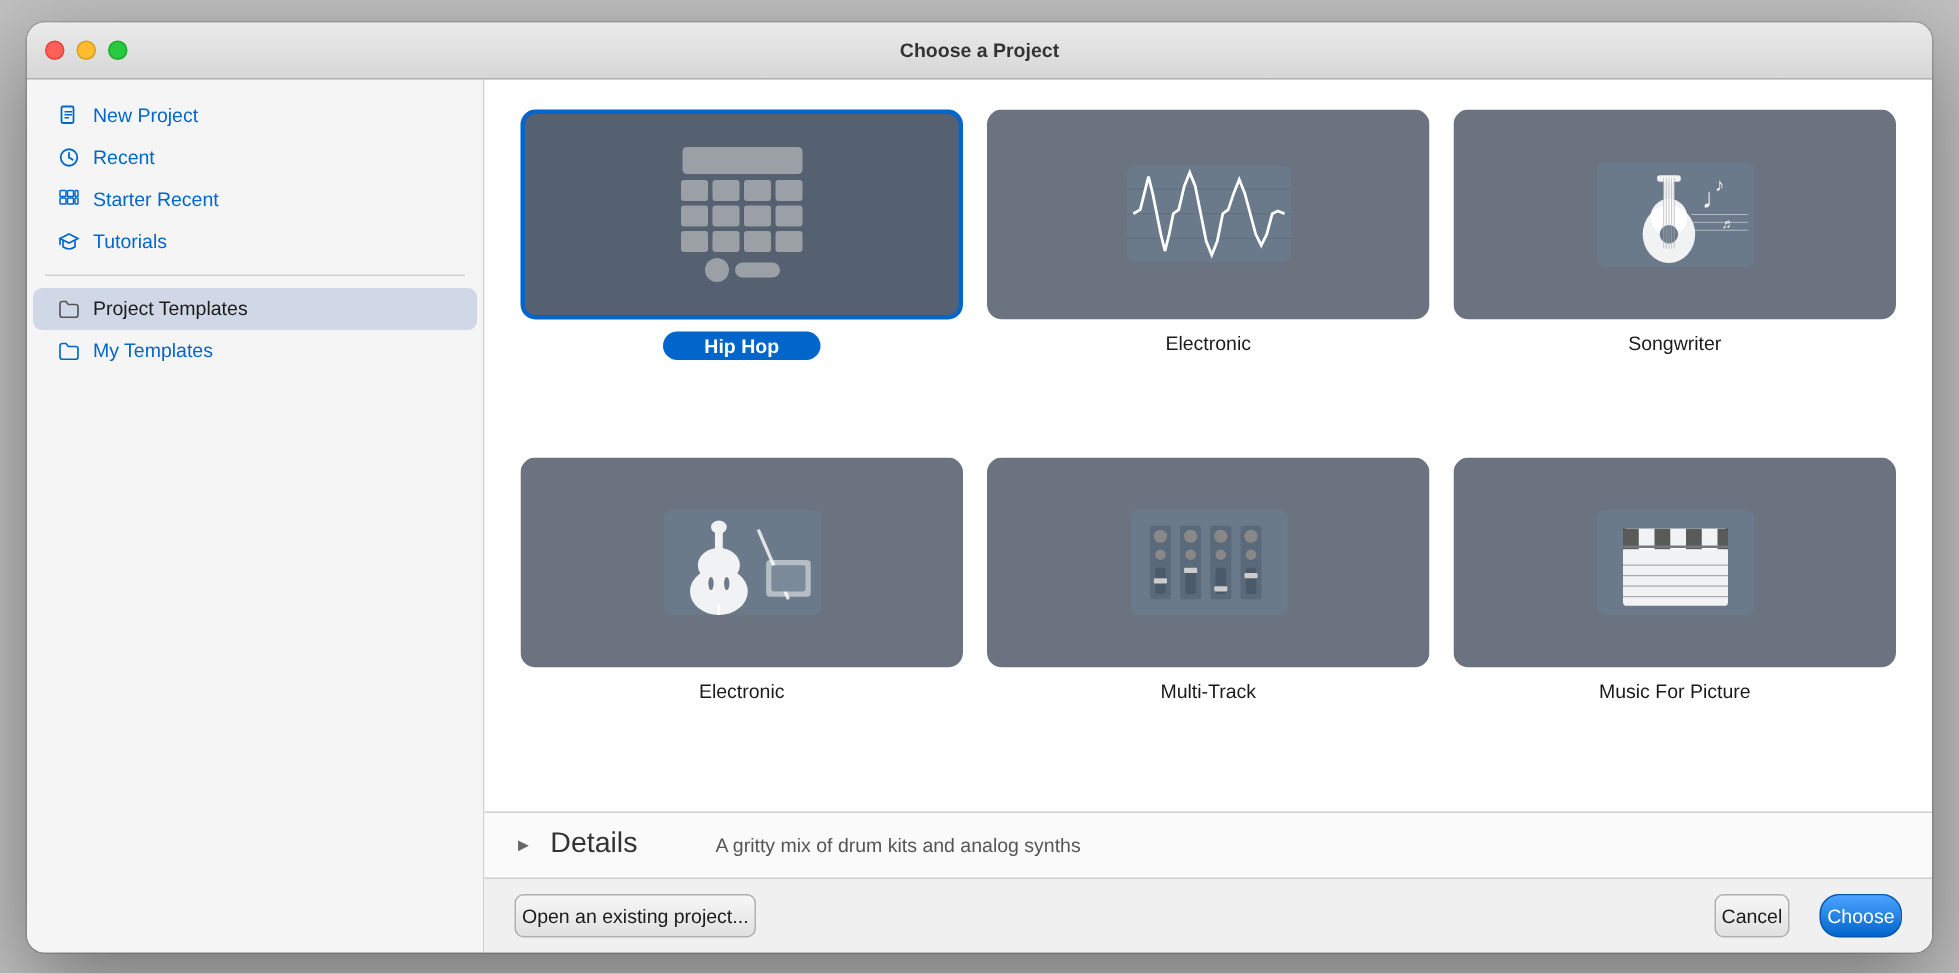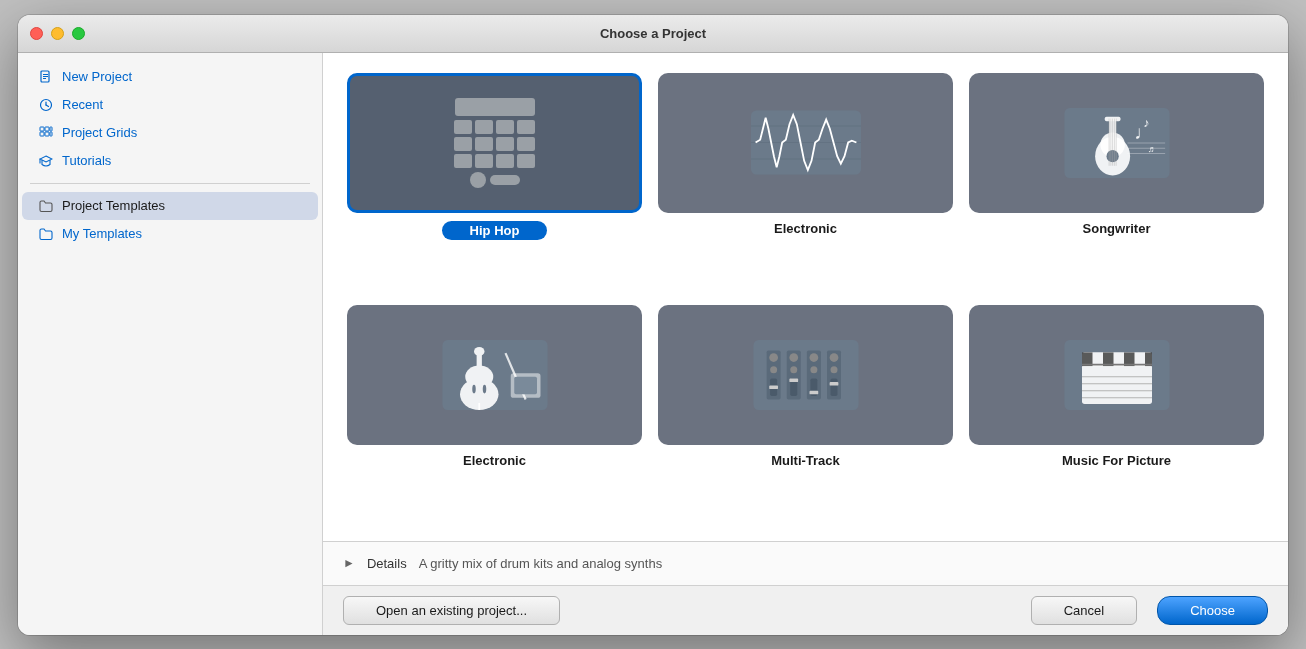--- a/index.html
+++ b/index.html
@@ -134,21 +134,21 @@
       position: relative;
       overflow: hidden;
       border: 3px solid transparent;
     }
     .template-item.selected .template-thumb {
       border-color: #0066cc;
       background: #556070;
     }
     .template-label {
       font-size: 13px;
-      font-weight: 700;
+      font-weight: 400;
       color: #1a1a1a;
     }
     .template-item.selected .template-label-wrap {
       display: flex;
       align-items: center;
     }
     .selected-badge {
       background: #0066cc;
       color: #fff;
       font-size: 13px;
@@ -164,45 +164,46 @@
       align-items: center;
       gap: 12px;
       min-height: 44px;
       background: #fafafa;
     }
     .details-chevron {
       color: #666;
       font-size: 12px;
     }
     .details-label {
-      font-size: 13px;
+      font-size: 19px;
       font-weight: 500;
       color: #333;
     }
     .details-desc {
       font-size: 13px;
       color: #555;
+      margin-left: 40px;
     }
     
     .footer {
       border-top: 1px solid #d0d0d0;
       padding: 10px 20px;
       display: flex;
       align-items: center;
       justify-content: space-between;
       background: #f0f0f0;
       flex-shrink: 0;
     }
     .footer-left {}
     .footer-right {
       display: flex;
       gap: 20px;
     }
     .btn {
-      padding: 6px 32px;
+      padding: 6px 4px;
       border-radius: 6px;
       font-size: 13px;
       cursor: pointer;
       border: 1px solid #b0b0b0;
       background: linear-gradient(180deg, #f7f7f7, #e0e0e0);
       color: #1a1a1a;
       text-align: right;
     }
     .btn-primary {
       background: linear-gradient(180deg, #4da3ff, #0066cc);
@@ -300,21 +301,21 @@
         <span class="icon">
           <svg width="14" height="14" viewBox="0 0 14 14" fill="none">
             <rect x="1" y="1" width="4" height="4" rx="0.5" stroke="#0066cc" stroke-width="1"></rect>
             <rect x="6" y="1" width="4" height="4" rx="0.5" stroke="#0066cc" stroke-width="1"></rect>
             <rect x="11" y="1" width="2" height="4" rx="0.5" stroke="#0066cc" stroke-width="1"></rect>
             <rect x="1" y="6" width="4" height="4" rx="0.5" stroke="#0066cc" stroke-width="1"></rect>
             <rect x="6" y="6" width="4" height="4" rx="0.5" stroke="#0066cc" stroke-width="1"></rect>
             <rect x="11" y="6" width="2" height="4" rx="0.5" stroke="#0066cc" stroke-width="1"></rect>
           </svg>
         </span>
-        <span>Project Grids</span>
+        <span>Starter Recent</span>
       </div>
       <div class="sidebar-item">
         <span class="icon">
           <svg width="14" height="14" viewBox="0 0 14 14" fill="none">
             <path d="M7 2L13 5L7 8L1 5Z" stroke="#0066cc" stroke-width="1.1" fill="none"></path>
             <path d="M1 5V9" stroke="#0066cc" stroke-width="1.1" stroke-linecap="round"></path>
             <path d="M3 6V10.5C3 10.5 5 12 7 12C9 12 11 10.5 11 10.5V6" stroke="#0066cc" stroke-width="1.1" fill="none"></path>
           </svg>
         </span>
         <span>Tutorials</span>

